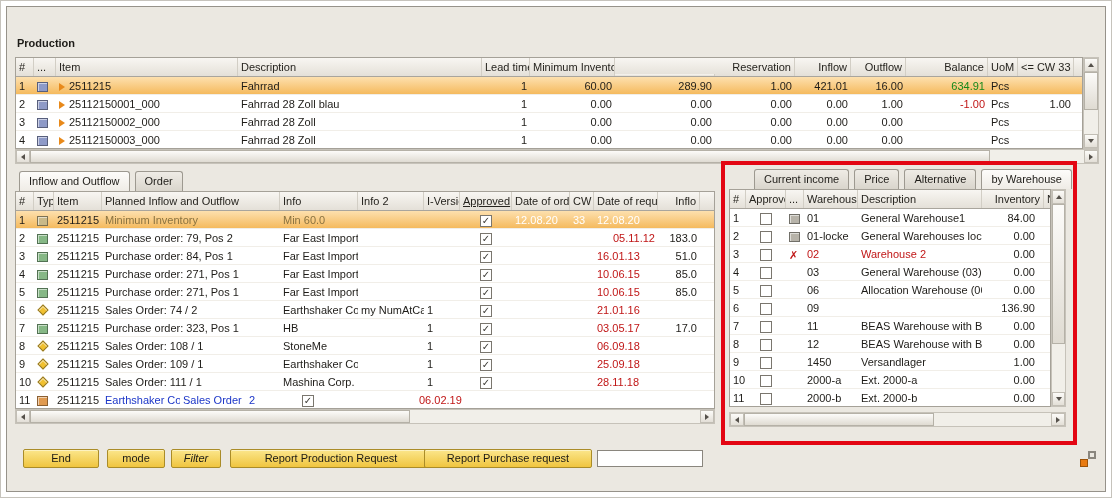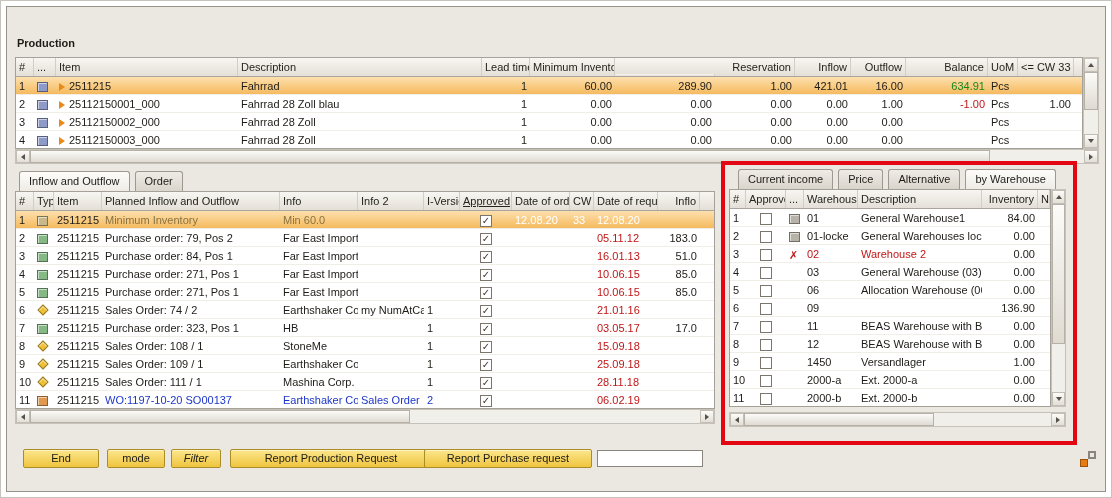--- a/index.html
+++ b/index.html
@@ -38,21 +38,21 @@
   .ic-warehouse-blocked::after { content: "\2717"; }
   .ic-link-arrow { width: 0; height: 0; background: none; box-shadow: none; border: none; border-top: 4px solid transparent; border-bottom: 4px solid transparent; border-left: 6px solid #e8891a; margin-right: 4px; }
 
   
   .cb { display: inline-block; width: 12px; height: 12px; background: #fff; border: 1px solid #7a766e; font-size: 10px; line-height: 10px; text-align: center; color: #3a3833; vertical-align: middle; }
 
   
   .tab { display: inline-block; padding: 0 9px; height: 20px; line-height: 19px; border: 1px solid #9d9990; border-bottom: none; border-radius: 3px 3px 0 0; background: linear-gradient(#efece6, #d9d5cc); margin-right: 2px; cursor: default; }
   .tab.active { background: linear-gradient(#fdfcfa, #efece6); position: relative; z-index: 2; }
   #lefttabs { position: absolute; left: 12px; top: 164px; height: 20px; }
-  #rptabs { position: absolute; left: 0; top: 0; height: 33px; white-space: nowrap; padding-left: 9px; }
+  #rptabs { position: absolute; left: 16px; top: 0; height: 33px; white-space: nowrap; padding-left: 9px; }
 
   
   .sb-h, .sb-v { position: absolute; background: #f1efe9; border: 1px solid #c6c2b9; display: flex; }
   .sb-h { flex-direction: row; } .sb-v { flex-direction: column; }
   .sbtn { flex: 0 0 14px; display: flex; align-items: center; justify-content: center; background: linear-gradient(#fcfbf8, #e3dfd7); border: 1px solid #c2beb5; }
   .sb-h .sbtn { height: 100%; } .sb-v .sbtn { width: 100%; }
   .strack { flex: 1 1 auto; }
   .sthumb { background: linear-gradient(#fcfbf9, #dfdbd2); border: 1px solid #b5b1a7; flex: 0 0 auto; }
   .sb-h .sthumb { height: 100%; } .sb-v .sthumb { width: 100%; }
   .arr { width: 0; height: 0; }
@@ -233,21 +233,21 @@
           <span class="tcell al-left" style="width: 18px;"><span>2</span></span>
           <span class="tcell al-left" style="width: 20px;"><i class="ic ic-purchase-order"></i></span>
           <span class="tcell al-left" style="width: 48px;"><span>2511215</span></span>
           <span class="tcell al-left" style="width: 178px;"><span>Purchase order: 79, Pos 2</span></span>
           <span class="tcell al-left" style="width: 78px;"><span>Far East Imports</span></span>
           <span class="tcell al-left" style="width: 66px;"></span>
           <span class="tcell al-left" style="width: 36px;"></span>
           <span class="tcell al-center" style="width: 52px;"><span class="cb">✓</span></span>
           <span class="tcell al-left" style="width: 58px;"></span>
           <span class="tcell al-left" style="width: 24px;"></span>
-          <span class="tcell al-left c-red" style="width: 64px;"><span>05.11.12</span></span>
+          <span class="tcell al-left c-red" style="width: 64px; text-align: right;"><span>05.11.12</span></span>
           <span class="tcell al-right" style="width: 42px;"><span>183.0</span></span>
         </div>
         <div class="trow">
           <span class="tcell al-left" style="width: 18px;"><span>3</span></span>
           <span class="tcell al-left" style="width: 20px;"><i class="ic ic-purchase-order"></i></span>
           <span class="tcell al-left" style="width: 48px;"><span>2511215</span></span>
           <span class="tcell al-left" style="width: 178px;"><span>Purchase order: 84, Pos 1</span></span>
           <span class="tcell al-left" style="width: 78px;"><span>Far East Imports</span></span>
           <span class="tcell al-left" style="width: 66px;"></span>
           <span class="tcell al-left" style="width: 36px;"></span>
@@ -317,21 +317,21 @@
           <span class="tcell al-left" style="width: 18px;"><span>8</span></span>
           <span class="tcell al-left" style="width: 20px;"><i class="ic ic-sales-order"></i></span>
           <span class="tcell al-left" style="width: 48px;"><span>2511215</span></span>
           <span class="tcell al-left" style="width: 178px;"><span>Sales Order: 108 / 1</span></span>
           <span class="tcell al-left" style="width: 78px;"><span>StoneMe</span></span>
           <span class="tcell al-left" style="width: 66px;"></span>
           <span class="tcell al-left" style="width: 36px;"><span>1</span></span>
           <span class="tcell al-center" style="width: 52px;"><span class="cb">✓</span></span>
           <span class="tcell al-left" style="width: 58px;"></span>
           <span class="tcell al-left" style="width: 24px;"></span>
-          <span class="tcell al-left c-red" style="width: 64px;"><span>15.09.18</span></span>
+          <span class="tcell al-left c-red" style="width: 64px;"><span>06.09.18</span></span>
           <span class="tcell al-right" style="width: 42px;"></span>
         </div>
         <div class="trow">
           <span class="tcell al-left" style="width: 18px;"><span>9</span></span>
           <span class="tcell al-left" style="width: 20px;"><i class="ic ic-sales-order"></i></span>
           <span class="tcell al-left" style="width: 48px;"><span>2511215</span></span>
           <span class="tcell al-left" style="width: 178px;"><span>Sales Order: 109 / 1</span></span>
           <span class="tcell al-left" style="width: 78px;"><span>Earthshaker Cor</span></span>
           <span class="tcell al-left" style="width: 66px;"></span>
           <span class="tcell al-left" style="width: 36px;"><span>1</span></span>
@@ -352,21 +352,20 @@
           <span class="tcell al-center" style="width: 52px;"><span class="cb">✓</span></span>
           <span class="tcell al-left" style="width: 58px;"></span>
           <span class="tcell al-left" style="width: 24px;"></span>
           <span class="tcell al-left c-red" style="width: 64px;"><span>28.11.18</span></span>
           <span class="tcell al-right" style="width: 42px;"></span>
         </div>
         <div class="trow">
           <span class="tcell al-left" style="width: 18px;"><span>11</span></span>
           <span class="tcell al-left" style="width: 20px;"><i class="ic ic-work-order"></i></span>
           <span class="tcell al-left" style="width: 48px;"><span>2511215</span></span>
-          <span class="tcell al-left c-blue" style="width: 178px;"><span>WO:1197-10-20 SO00137</span></span>
           <span class="tcell al-left c-blue" style="width: 78px;"><span>Earthshaker Cor</span></span>
           <span class="tcell al-left c-blue" style="width: 66px;"><span>Sales Order</span></span>
           <span class="tcell al-left c-blue" style="width: 36px;"><span>2</span></span>
           <span class="tcell al-center" style="width: 52px;"><span class="cb">✓</span></span>
           <span class="tcell al-left" style="width: 58px;"></span>
           <span class="tcell al-left" style="width: 24px;"></span>
           <span class="tcell al-left c-red" style="width: 64px;"><span>06.02.19</span></span>
           <span class="tcell al-right" style="width: 42px;"></span>
         </div>
       </div>
@@ -389,21 +388,21 @@
         <span class="tab">Alternative</span>
         <span class="tab active">by Warehouse</span>
       </div>
       <div id="whtable" class="dtable">
           <div class="trow thead">
             <span class="tcell th al-left" style="width: 16px;">#</span>
             <span class="tcell th al-center" style="width: 40px;">Approved</span>
             <span class="tcell th al-left" style="width: 18px;">...</span>
             <span class="tcell th al-left" style="width: 54px;">Warehouse</span>
             <span class="tcell th al-left" style="width: 124px;">Description</span>
-            <span class="tcell th al-right" style="width: 56px;">Inventory</span>
+            <span class="tcell th al-right" style="width: 56px; margin-left: 6px;">Inventory</span>
             <span class="tcell th al-left" style="width: 12px;">N</span>
           </div>
           <div class="trow">
             <span class="tcell al-left" style="width: 16px;"><span>1</span></span>
             <span class="tcell al-center" style="width: 40px;"><span class="cb"></span></span>
             <span class="tcell al-left" style="width: 18px;"><i class="ic ic-warehouse"></i></span>
             <span class="tcell al-left" style="width: 54px;"><span>01</span></span>
             <span class="tcell al-left" style="width: 124px;"><span>General Warehouse1</span></span>
             <span class="tcell al-right" style="width: 56px;"><span>84.00</span></span>
             <span class="tcell al-left" style="width: 12px;"></span>

